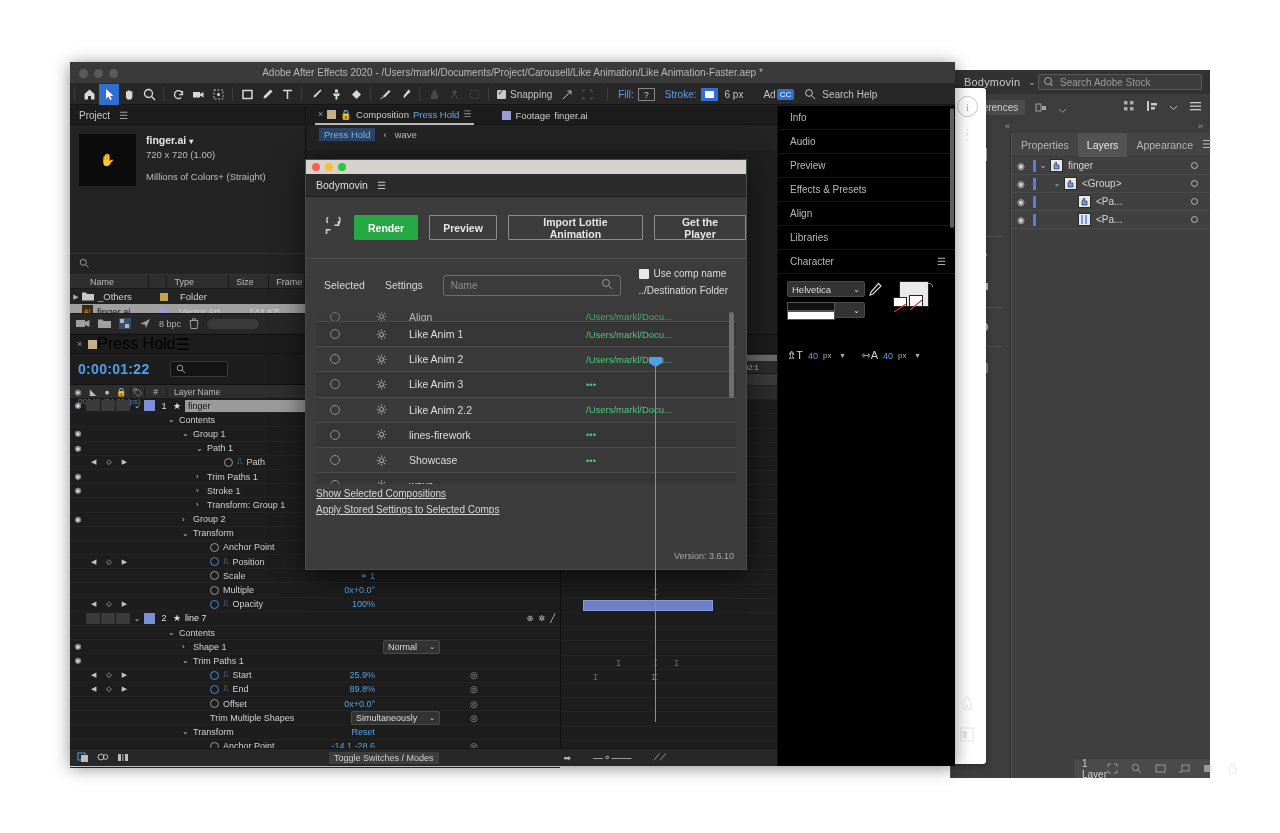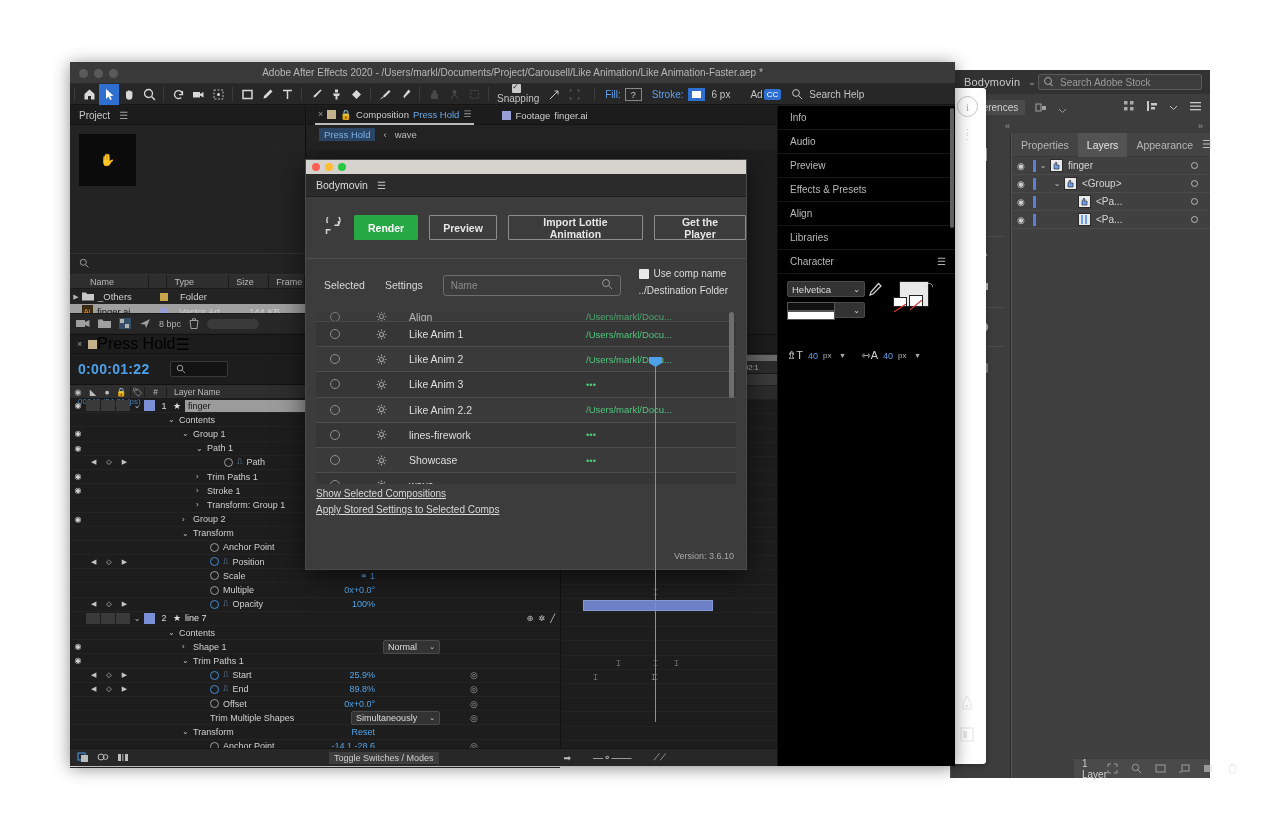--- a/index.html
+++ b/index.html
@@ -582,21 +582,21 @@
             <circle cx="6.5" cy="4" r="2" fill="#8a8a8a"></circle>
             <path d="M3 11 L6.5 6 L10 11" stroke="#8a8a8a" fill="none"></path>
           </svg>
         </div>
       <div class="tb-ic" style="opacity:.35">
           <svg width="13" height="13" viewBox="0 0 13 13">
             <rect x="2.5" y="2.5" width="8" height="8" stroke="#8a8a8a" fill="none" stroke-dasharray="2 1.5"></rect>
           </svg>
         </div>
       <div class="tb-sep"></div>
-      <div style="display:flex;align-items:center;margin-left:4px;flex-direction:column;">
+      <div style="display:flex;align-items:center;margin-left:4px;">
         <span class="tb-chk"></span>
         <span class="tb-txt">Snapping</span>
       </div>
       <div class="tb-ic" style="margin-left:5px;">
           <svg width="13" height="13" viewBox="0 0 13 13">
             <path d="M2 11 L10 3 M10 3 H6.5 M10 3 V6.5" stroke="#c8c8c8" fill="none"></path>
           </svg>
         </div>
       <div class="tb-ic" style="opacity:.45">
           <svg width="13" height="13" viewBox="0 0 13 13">
@@ -624,20 +624,25 @@
 
       <div class="proj">
         <div class="pnl-tab">
           <span class="lb">Project</span>
           <span class="hm">☰</span>
         </div>
         <div class="proj-head">
           <div class="proj-thumb">
               <span class="glyph">✋</span>
             </div>
+          <div class="proj-meta">
+            <div class="nm"><span>finger.ai</span> <span style="font-size:8px">▾</span></div>
+            <div class="sz">720 x 720 (1.00)</div>
+            <div class="cl">Millions of Colors+ (Straight)</div>
+          </div>
         </div>
         <div class="proj-search">
           <span style="margin-left:9px"><svg width="11" height="11" viewBox="0 0 11 11">
                 <circle cx="4.3" cy="4.3" r="3" stroke="#9a9a9a" fill="none"></circle>
                 <path d="M6.6 6.6 L9.5 9.5" stroke="#9a9a9a"></path>
               </svg></span>
         </div>
         <div class="cols">
           <span style="width:88px;padding-left:20px;position:relative;">Name</span>
           <span style="width:20px"></span>

